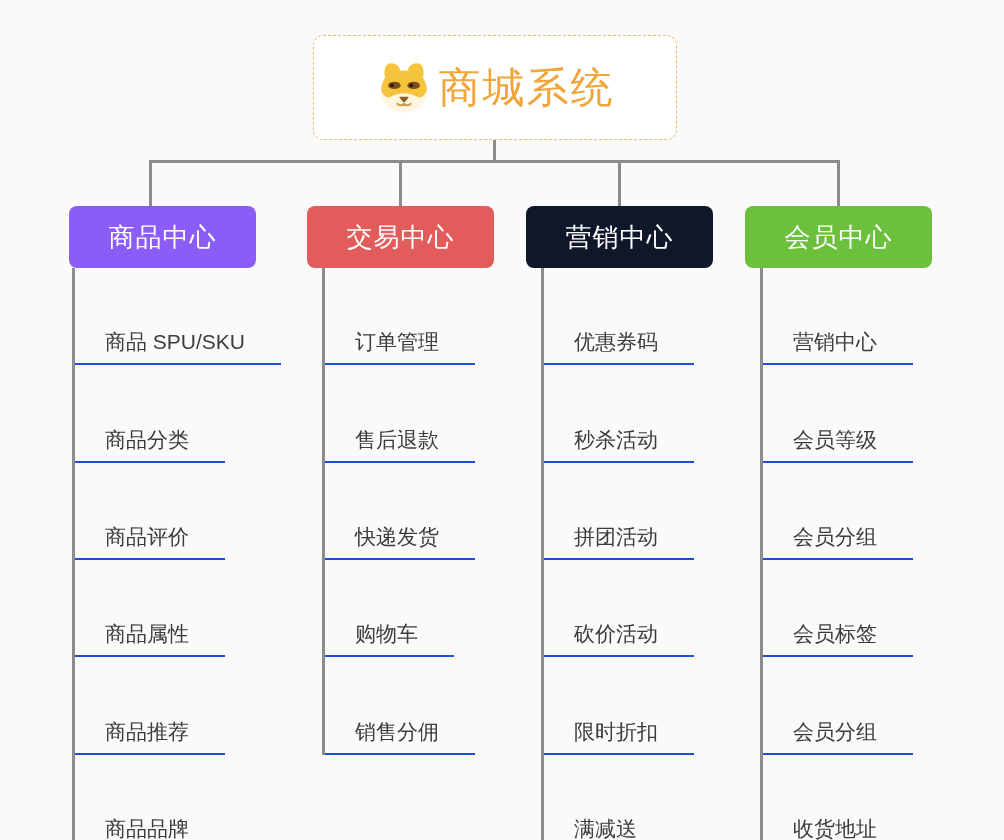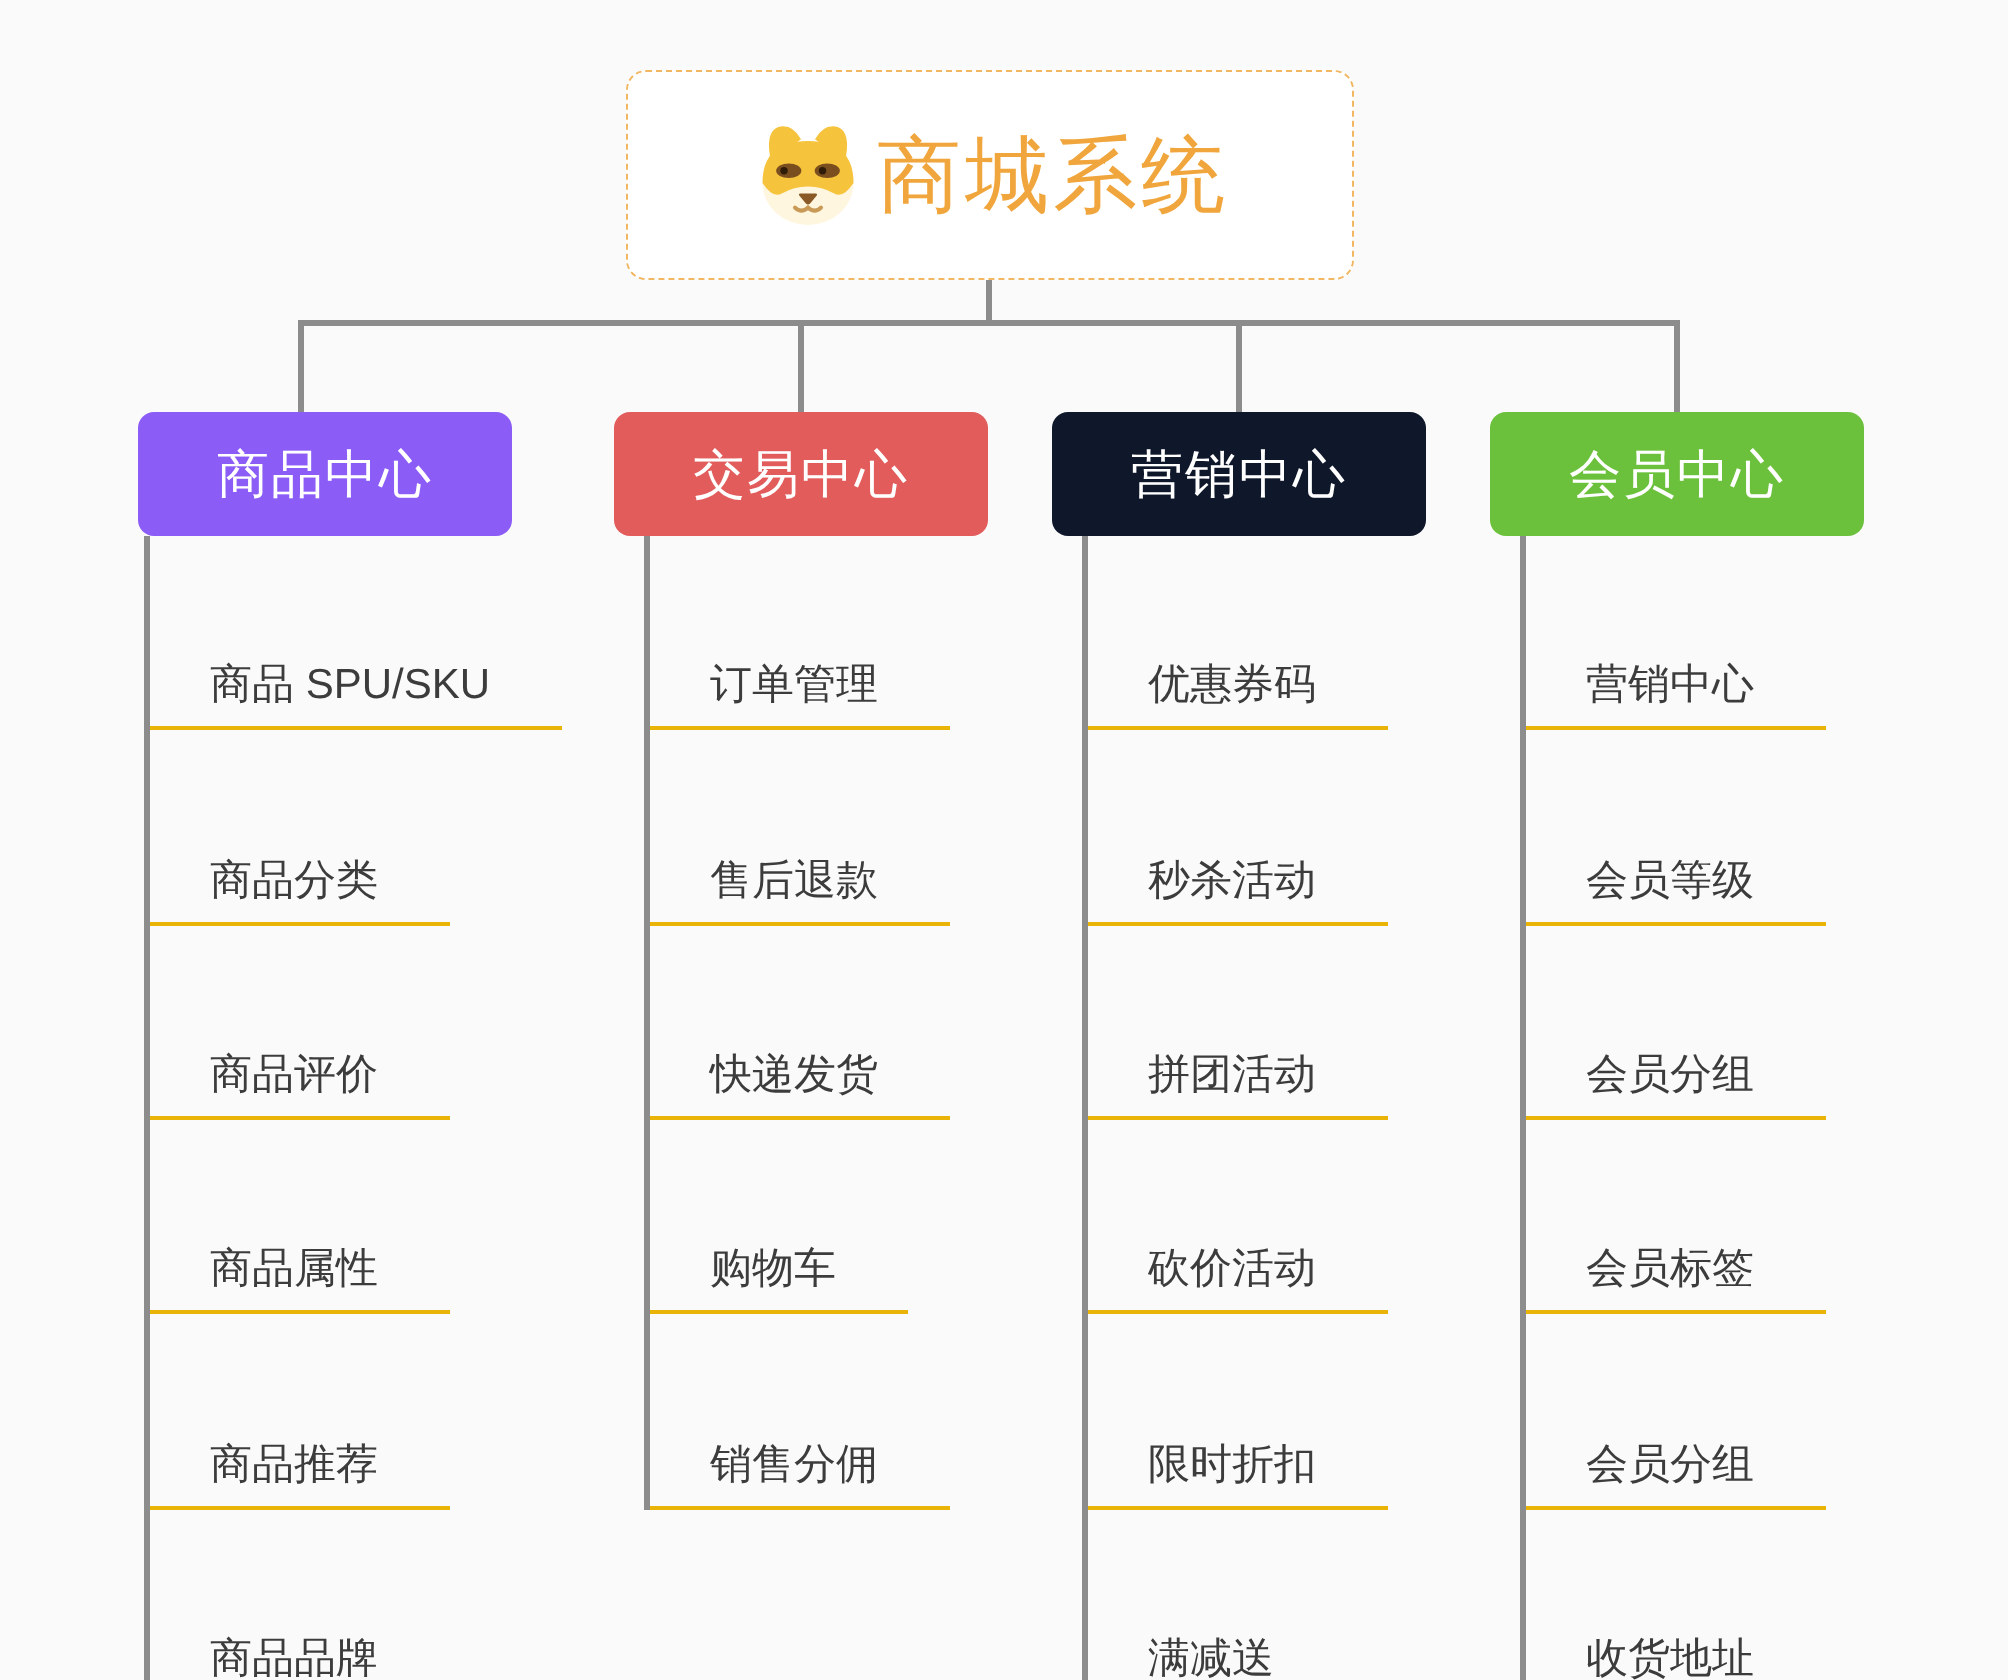--- a/index.html
+++ b/index.html
@@ -52,21 +52,21 @@
   .branch-items{
     margin-left:15px;
     border-left:3px solid #8c8c8c;
     width:fit-content;
   }
   .child-topic{
     height:88.33px;
     width:fit-content;
     display:flex;align-items:flex-end;
     padding:0 36px 7px 30px;
-    border-bottom:2px solid #eab308;
+    border-bottom:2px solid #1d4ed8;
     font-size:21px;
     color:#3c3c3c;
     white-space:nowrap;
     box-sizing:content-box;
   }
 </style>
 </head>
 <body>
 
 <div class="canvas">

